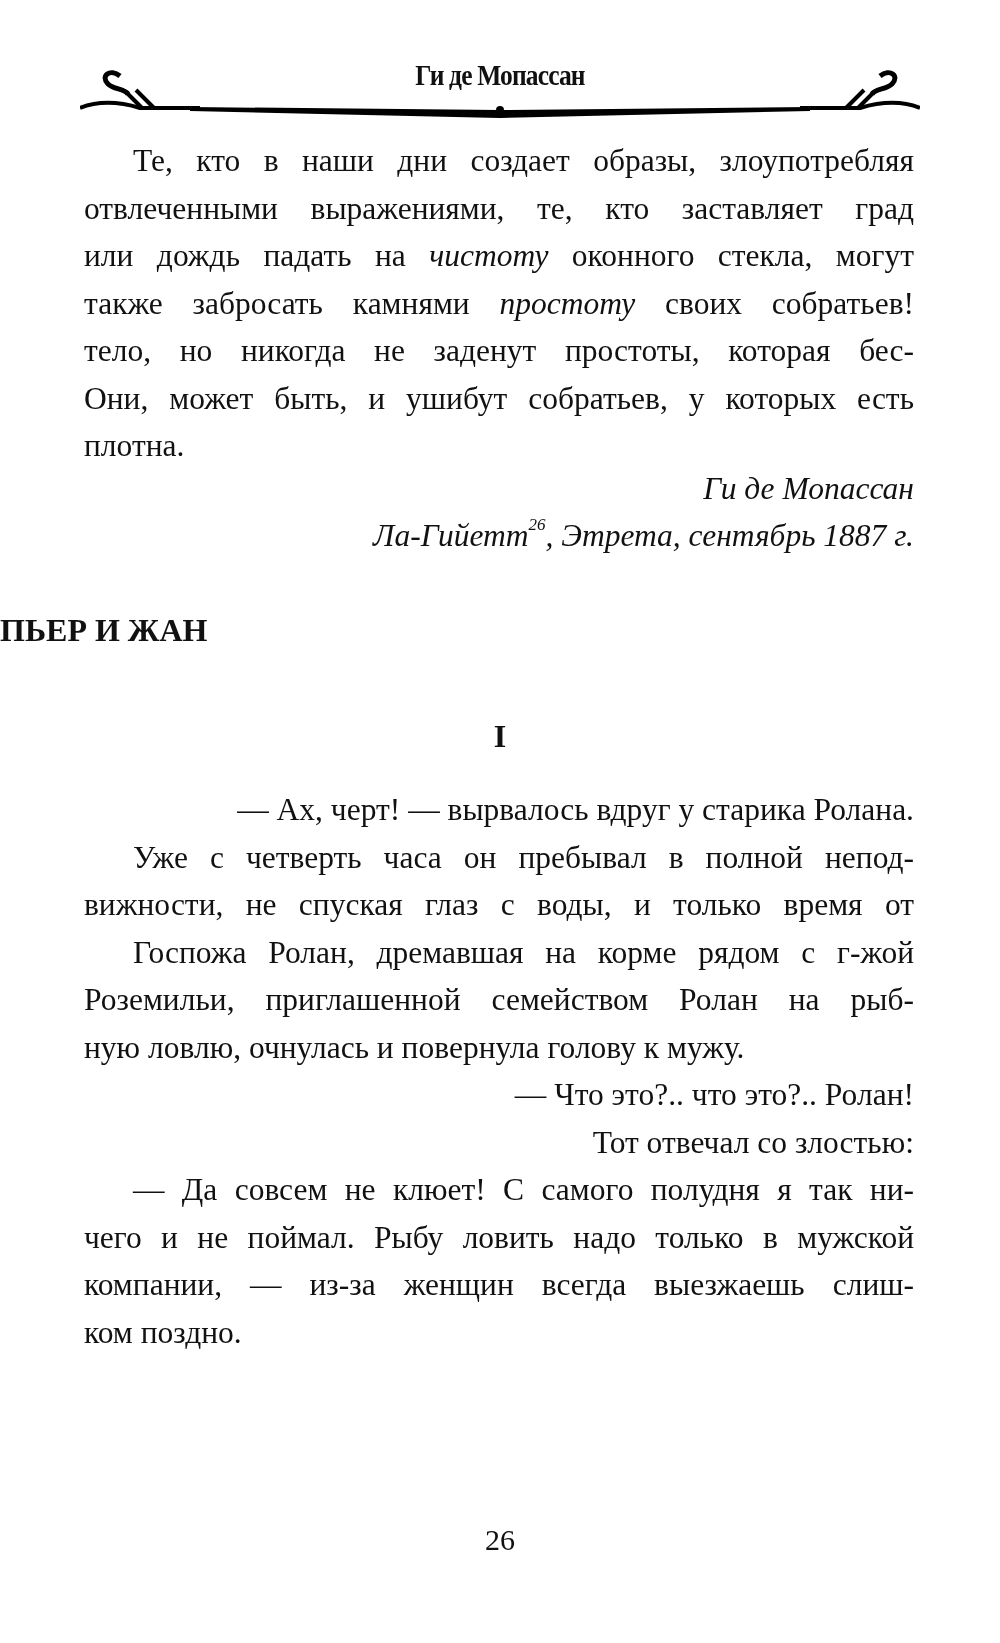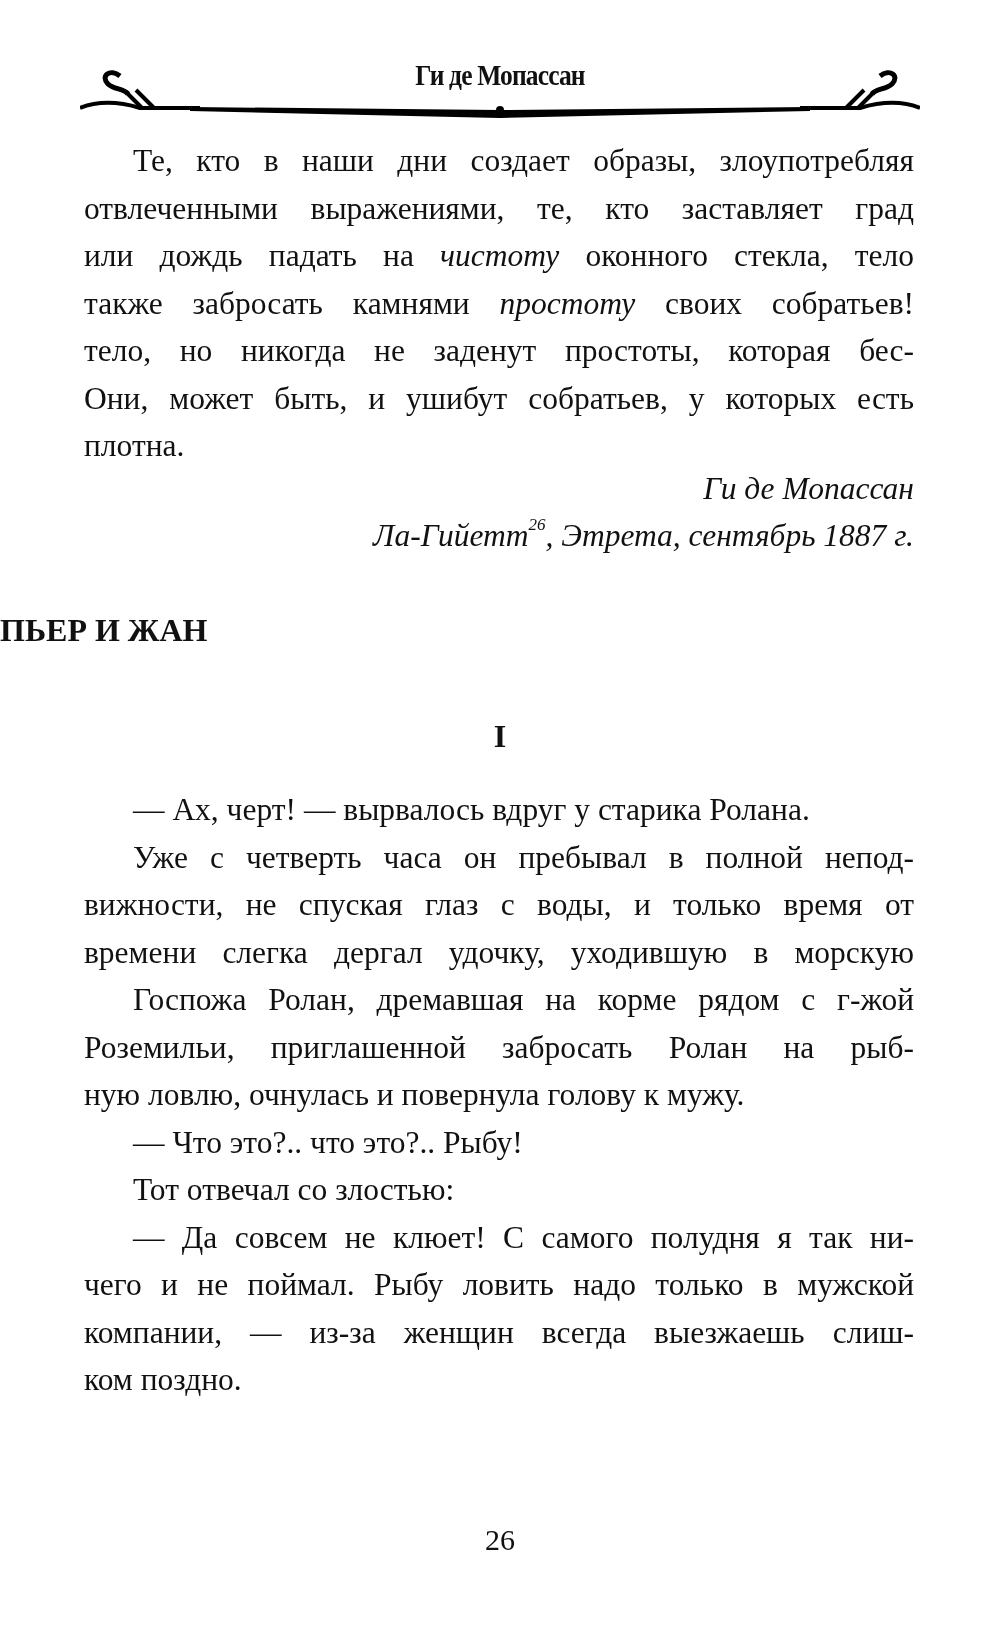--- a/index.html
+++ b/index.html
@@ -5,21 +5,21 @@
   html, body { margin: 0; padding: 0; background: #ffffff; }
   body { width: 1000px; height: 1643px; position: relative; overflow: hidden;
          font-family: "Liberation Serif", "DejaVu Serif", serif; color: #111; }
   .header { position: absolute; left: 80px; top: 50px; width: 840px; height: 70px; }
   .header-title { position: absolute; left: 0; right: 0; top: 8px; text-align: center;
                   font-size: 30px; font-weight: bold; letter-spacing: -1px; transform: scaleX(0.85); }
   .header svg { position: absolute; left: 0; top: 0; }
   .body-text { position: absolute; left: 84px; width: 830px; font-size: 31.5px; line-height: 47.5px; }
   .line { white-space: nowrap; height: 47.5px; }
   .justify { text-align: justify; text-align-last: justify; }
-  .indent { padding-left: 49px; }
+  .indent { padding-left: 49px; text-align: right; }
   .right { text-align: right; }
   i { font-style: italic; }
   .sig { font-style: italic; }
   sup { font-size: 17px; vertical-align: 16px; line-height: 0; }
   .title { position: absolute; left: 0; width: 1000px; top: 612px; text-align: left;
            font-size: 32px; font-weight: bold; }
   .chapter { position: absolute; left: 0; width: 1000px; top: 718px; text-align: center;
              font-size: 32px; font-weight: bold; }
   .page-num { position: absolute; left: 0; width: 1000px; top: 1523px; text-align: center; font-size: 30px; }
 </style>
@@ -41,44 +41,43 @@
     <path d="M794 42 L778 58" stroke="#000" stroke-width="4"></path>
     <path d="M784 40 L766 58" stroke="#000" stroke-width="4"></path>
     <path d="M840 58 C820 50 800 52 780 58 L720 58" stroke="#000" stroke-width="4" fill="none"></path>
   </svg>
   <div class="header-title">Ги де Мопассан</div>
 </div>
 
 <div class="body-text" style="top:137px;" id="preface">
     <div class="line indent justify"><span>Те, кто в наши дни создает образы, злоупотребляя</span></div>
     <div class="line justify"><span>отвлеченными выражениями, те, кто заставляет град</span></div>
-    <div class="line justify"><span>или дождь падать на </span><i>чистоту</i><span> оконного стекла, тело</span></div>
+    <div class="line justify"><span>или дождь падать на </span><i>чистоту</i><span> оконного стекла, могут</span></div>
     <div class="line justify"><span>также забросать камнями </span><i>простоту</i><span> своих собратьев!</span></div>
     <div class="line justify"><span>тело, но никогда не заденут простоты, которая бес-</span></div>
     <div class="line justify"><span>Они, может быть, и ушибут собратьев, у которых есть</span></div>
     <div class="line"><span>плотна.</span></div>
   </div>
 
 <div class="body-text right sig" style="top:465px;">Ги де Мопассан</div>
 <div class="body-text right sig" style="top:512px;">
   <span>Ла-Гийетт</span><sup>26</sup><span>, Этрета, сентябрь 1887 г.</span>
 </div>
 
 <div class="title">ПЬЕР И ЖАН</div>
 <div class="chapter">I</div>
 
 <div class="body-text" style="top:786px;" id="chapter">
     <div class="line indent">— Ах, черт! — вырвалось вдруг у старика Ролана.</div>
     <div class="line indent justify">Уже с четверть часа он пребывал в полной непод-</div>
     <div class="line justify">вижности, не спуская глаз с воды, и только время от</div>
-    <div class="line justify">времени слегка дергал удочку, уходившую в морскую</div>
     <div class="line indent justify">Госпожа Ролан, дремавшая на корме рядом с г-жой</div>
-    <div class="line justify">Роземильи, приглашенной забросать Ролан на рыб-</div>
+    <div class="line justify">Роземильи, приглашенной семейством Ролан на рыб-</div>
     <div class="line">ную ловлю, очнулась и повернула голову к мужу.</div>
-    <div class="line indent">— Что это?.. что это?.. Рыбу!</div>
+    <div class="line indent">— Что это?.. что это?.. Ролан!</div>
     <div class="line indent">Тот отвечал со злостью:</div>
     <div class="line indent justify">— Да совсем не клюет! С самого полудня я так ни-</div>
     <div class="line justify">чего и не поймал. Рыбу ловить надо только в мужской</div>
     <div class="line justify">компании, — из-за женщин всегда выезжаешь слиш-</div>
     <div class="line">ком поздно.</div>
   </div>
 
 <div class="page-num">26</div>
 
 </body></html>

